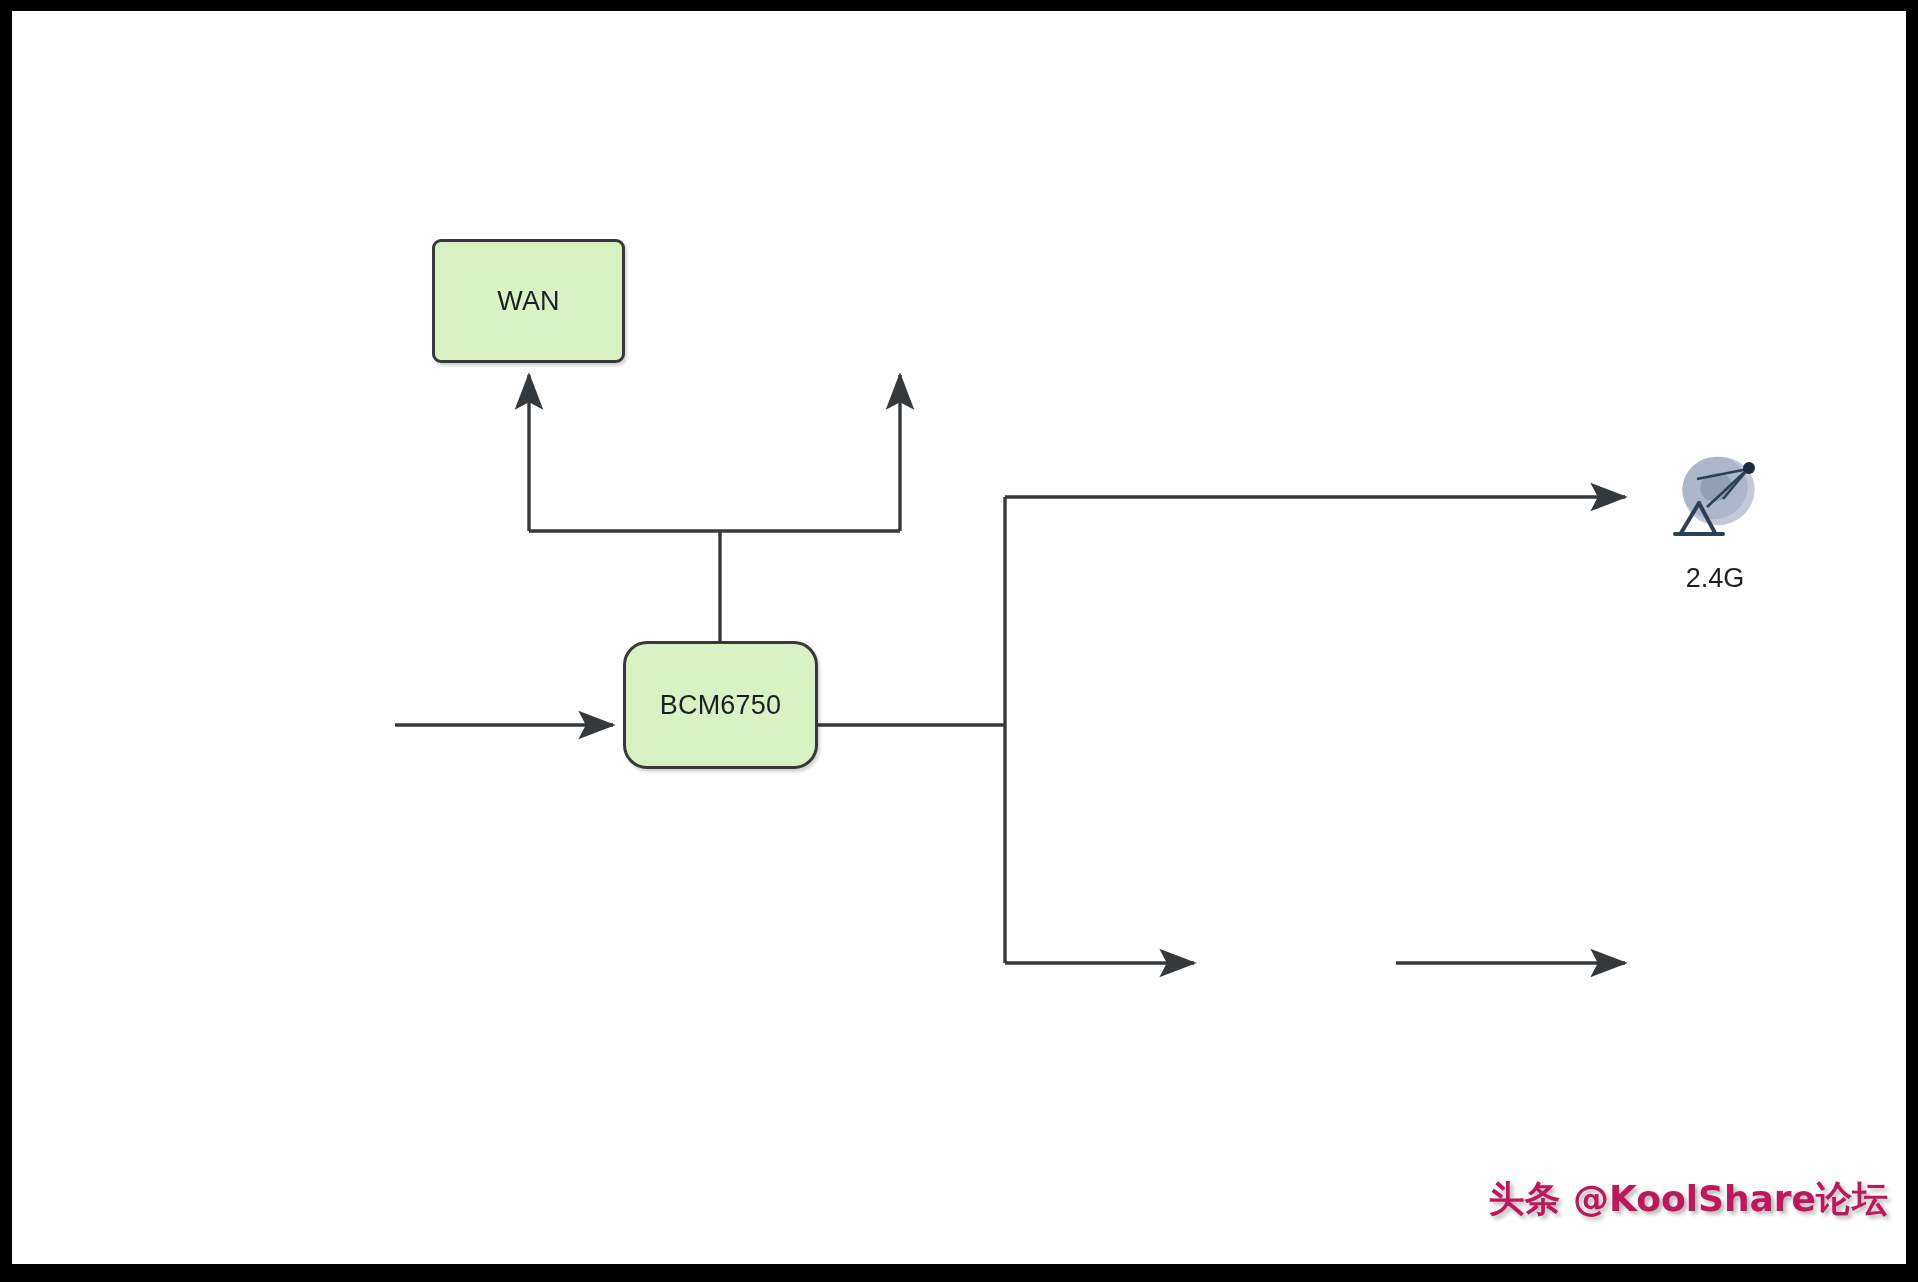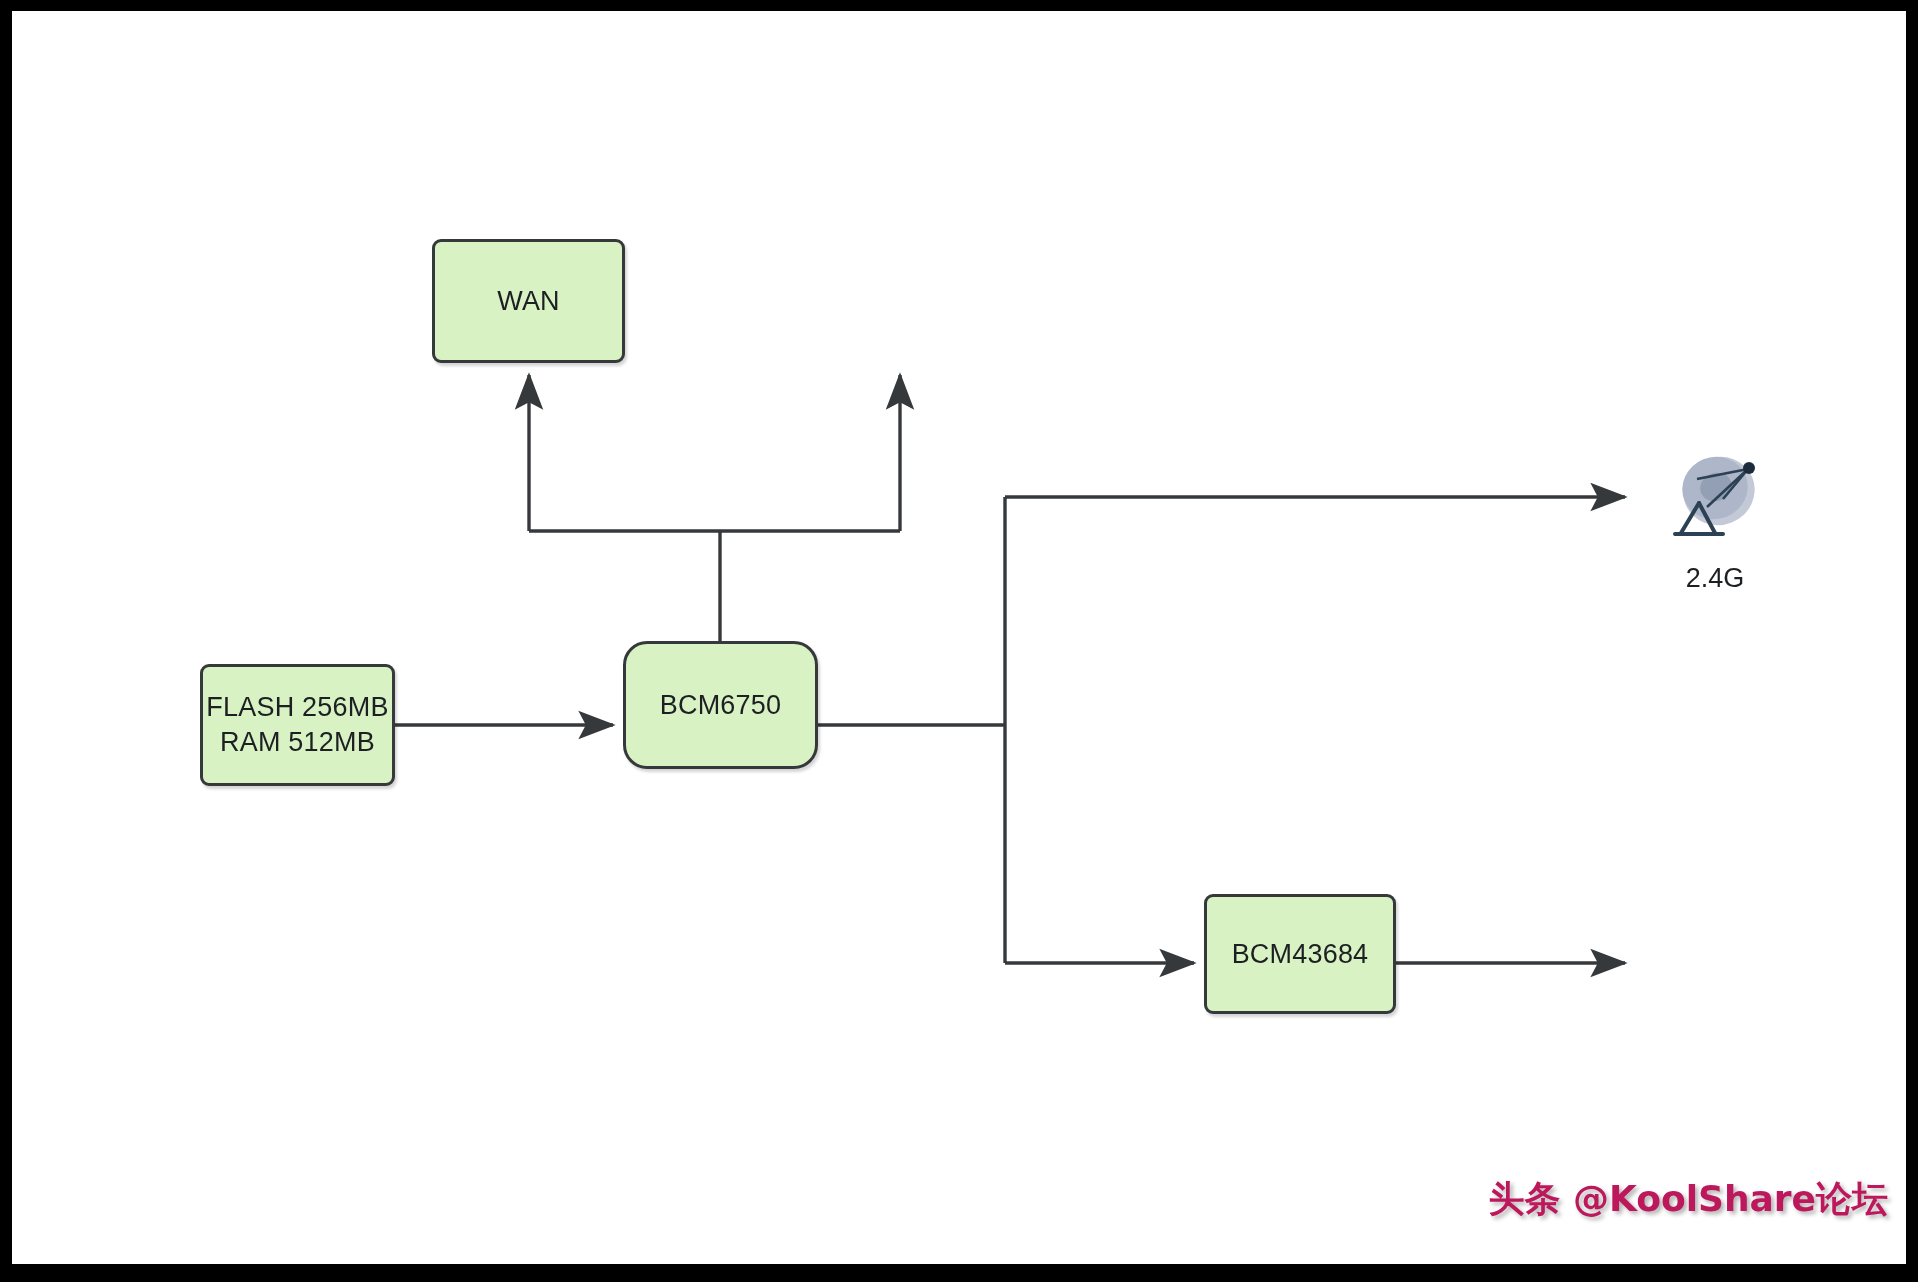--- a/index.html
+++ b/index.html
@@ -184,26 +184,23 @@
 
         <path d="M 993,952 L 1182,952" marker-end="url(#arrowhead)"></path>
 
         <path d="M 1384,952 L 1613,952" marker-end="url(#arrowhead)"></path>
       </g>
     </svg>
 
     <div class="node" style="left:420px; top:228px; width:193px; height:124px;">WAN</div>
 
 
-    <div class="node" style="left:188px; top:653px; width:195px; height:122px;">FLASH 256MB
-RAM 512MB</div>
 
     <div class="node" style="left:611px; top:630px; width:195px; height:128px;border-radius:24px;">BCM6750</div>
 
-    <div class="node" style="left:1192px; top:883px; width:192px; height:120px;">BCM43684</div>
 
     <div class="dish-group" style="left:1633px; top:444px;">
       <svg class="dish-icon" width="104" height="88" viewBox="0 0 104 88">
         <ellipse cx="56" cy="36" rx="36" ry="34" fill="#c3c9d6" transform="rotate(-22 56 36)"></ellipse>
         <ellipse cx="52" cy="33" rx="33" ry="31" fill="#aeb7c9" transform="rotate(-22 52 33)"></ellipse>
         <ellipse cx="53" cy="32" rx="16" ry="14" fill="#93a0b4" transform="rotate(-22 53 32)"></ellipse>
         <g stroke="#2d4154" stroke-width="2.6" fill="none">
           <line x1="44" y1="52" x2="85" y2="14"></line>
           <line x1="34" y1="24" x2="85" y2="14"></line>
           <line x1="60" y1="44" x2="85" y2="14"></line>

